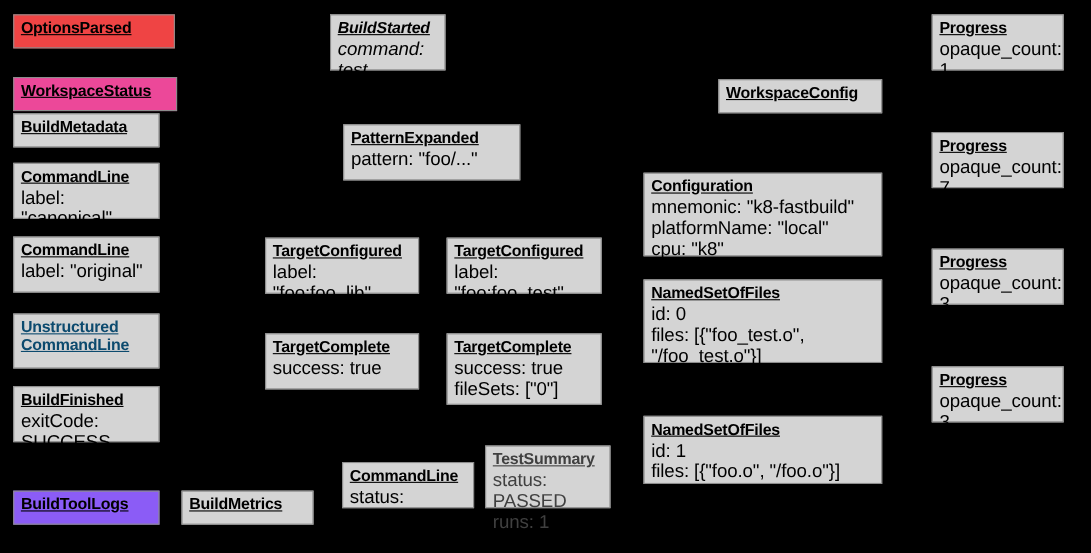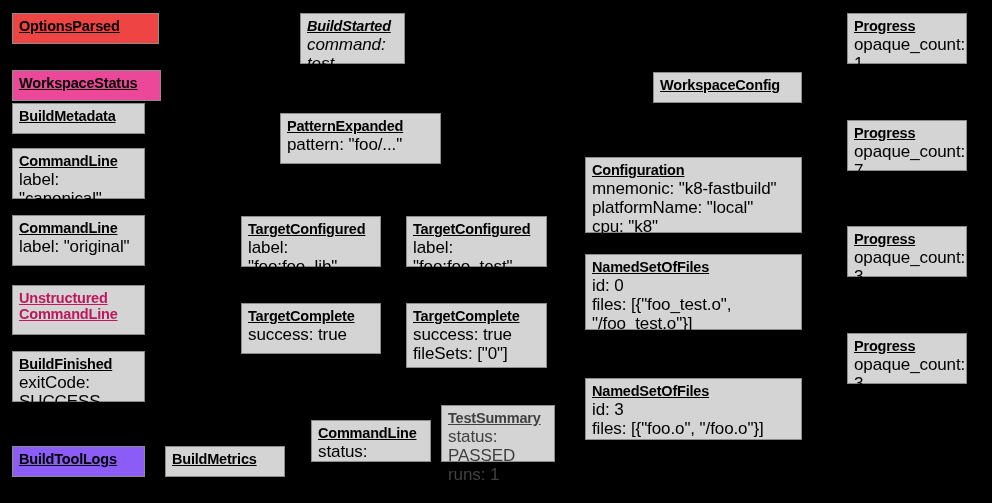--- a/index.html
+++ b/index.html
@@ -57,39 +57,39 @@
       <span class="node-title">BuildMetadata</span>
     </div>
     <div class="node" style="left: 12px; top: 148px; width: 133px; height: 51px; background: rgb(212, 212, 212); border-color: rgb(140, 140, 140); color: rgb(0, 0, 0);">
       <span class="node-title">CommandLine</span>
       <span class="node-fields">label: "canonical"</span>
     </div>
     <div class="node" style="left: 12px; top: 215px; width: 133px; height: 51px; background: rgb(212, 212, 212); border-color: rgb(140, 140, 140); color: rgb(0, 0, 0);">
       <span class="node-title">CommandLine</span>
       <span class="node-fields">label: "original"</span>
     </div>
-    <div class="node" style="left: 12px; top: 285px; width: 133px; height: 50px; background: rgb(212, 212, 212); border-color: rgb(140, 140, 140); color: #be185d;">
+    <div class="node" style="left: 12px; top: 285px; width: 133px; height: 50px; background: rgb(212, 212, 212); border-color: rgb(140, 140, 140); color: #0c4a6e;">
       <span class="node-title">Unstructured
 CommandLine</span>
     </div>
     <div class="node" style="left: 12px; top: 351px; width: 133px; height: 51px; background: rgb(212, 212, 212); border-color: rgb(140, 140, 140); color: rgb(0, 0, 0);">
       <span class="node-title">BuildFinished</span>
       <span class="node-fields">exitCode: SUCCESS</span>
     </div>
     <div class="node" style="left: 12px; top: 446px; width: 133px; height: 31px; background: #8b5cf6; border-color: rgb(140, 140, 140); color: rgb(0, 0, 0);">
       <span class="node-title">BuildToolLogs</span>
     </div>
     <div class="node" style="left: 165px; top: 446px; width: 120px; height: 31px; background: rgb(212, 212, 212); border-color: rgb(140, 140, 140); color: rgb(0, 0, 0);">
       <span class="node-title">BuildMetrics</span>
     </div>
     <div class="node" style="left: 300px; top: 13px; width: 105px; height: 51px; background: rgb(212, 212, 212); border-color: rgb(140, 140, 140); color: rgb(0, 0, 0); font-style: italic;">
       <span class="node-title">BuildStarted</span>
       <span class="node-fields">command: test</span>
     </div>
-    <div class="node" style="left: 280px; top: 113px; width: 161px; height: 51px; background: rgb(212, 212, 212); border-color: rgb(140, 140, 140); color: rgb(0, 0, 0);">
+    <div class="node" style="left: 312px; top: 113px; width: 161px; height: 51px; background: rgb(212, 212, 212); border-color: rgb(140, 140, 140); color: rgb(0, 0, 0);">
       <span class="node-title">PatternExpanded</span>
       <span class="node-fields">pattern: "foo/..."</span>
     </div>
     <div class="node" style="left: 241px; top: 216px; width: 140px; height: 51px; background: rgb(212, 212, 212); border-color: rgb(140, 140, 140); color: rgb(0, 0, 0);">
       <span class="node-title">TargetConfigured</span>
       <span class="node-fields">label: "foo:foo_lib"</span>
     </div>
     <div class="node" style="left: 406px; top: 216px; width: 141px; height: 51px; background: rgb(212, 212, 212); border-color: rgb(140, 140, 140); color: rgb(0, 0, 0);">
       <span class="node-title">TargetConfigured</span>
       <span class="node-fields">label: "foo:foo_test"</span>
@@ -122,21 +122,21 @@
 cpu: "k8"</span>
     </div>
     <div class="node" style="left: 585px; top: 254px; width: 217px; height: 76px; background: rgb(212, 212, 212); border-color: rgb(140, 140, 140); color: rgb(0, 0, 0);">
       <span class="node-title">NamedSetOfFiles</span>
       <span class="node-fields">id: 0
 files: [{"foo_test.o", "/foo_test.o"}]
 fileSets: ["1"]</span>
     </div>
     <div class="node" style="left: 585px; top: 378px; width: 217px; height: 62px; background: rgb(212, 212, 212); border-color: rgb(140, 140, 140); color: rgb(0, 0, 0);">
       <span class="node-title">NamedSetOfFiles</span>
-      <span class="node-fields">id: 3
+      <span class="node-fields">id: 1
 files: [{"foo.o", "/foo.o"}]</span>
     </div>
     <div class="node" style="left: 847px; top: 13px; width: 120px; height: 51px; background: rgb(212, 212, 212); border-color: rgb(140, 140, 140); color: rgb(0, 0, 0);">
       <span class="node-title">Progress</span>
       <span class="node-fields">opaque_count: 1</span>
     </div>
     <div class="node" style="left: 847px; top: 120px; width: 120px; height: 51px; background: rgb(212, 212, 212); border-color: rgb(140, 140, 140); color: rgb(0, 0, 0);">
       <span class="node-title">Progress</span>
       <span class="node-fields">opaque_count: 7</span>
     </div>

